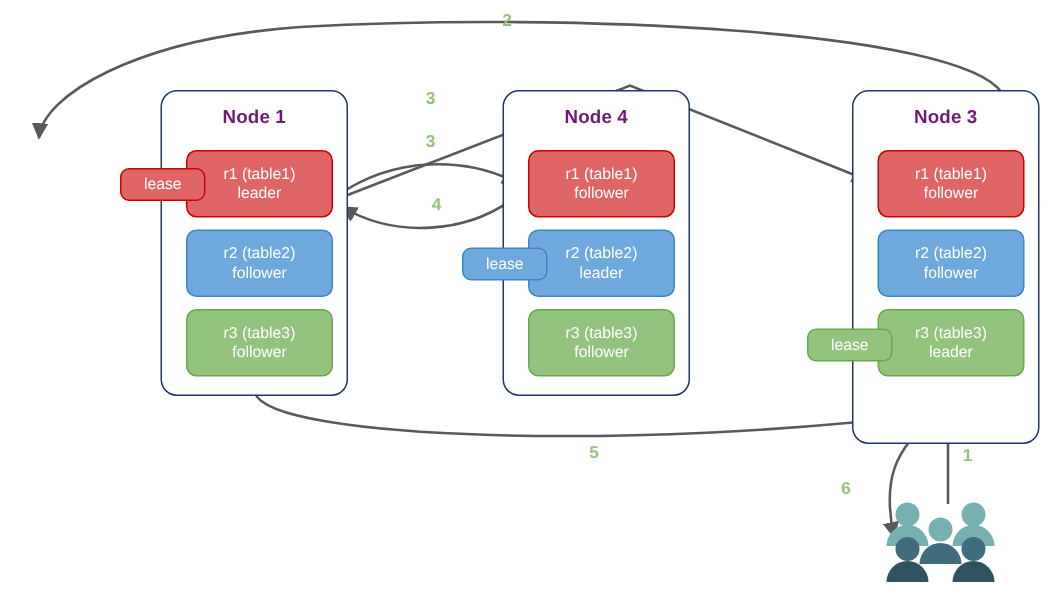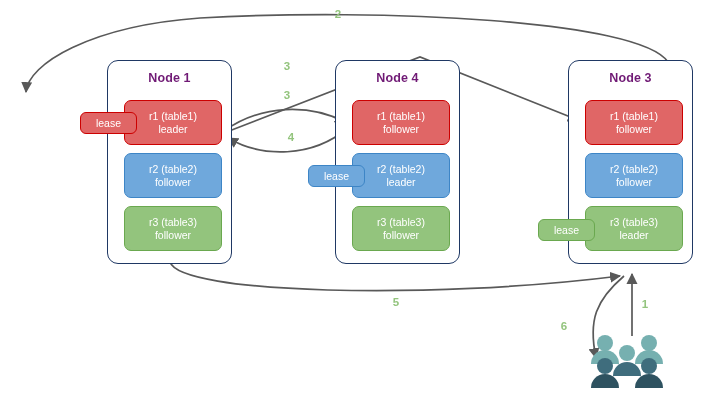--- a/index.html
+++ b/index.html
@@ -143,21 +143,21 @@
     <div class="replica rep-blue" style="left:16px; top:92px; width:98px; height:45px;">
       <span>r2 (table2)</span>
       <span>leader</span>
     </div>
     <div class="replica rep-green" style="left:16px; top:145px; width:98px; height:45px;">
       <span>r3 (table3)</span>
       <span>follower</span>
     </div>
   </div>
 
-  <div class="node-box" style="left:568px; top:60px; width:125px; height:204px;">
+  <div class="node-box" style="left:568px; top:60px; width:125px; height:236px;">
     <div class="node-title">Node 3</div>
     <div class="replica rep-red" style="left:16px; top:39px; width:98px; height:45px;">
       <span>r1 (table1)</span>
       <span>follower</span>
     </div>
     <div class="replica rep-blue" style="left:16px; top:92px; width:98px; height:45px;">
       <span>r2 (table2)</span>
       <span>follower</span>
     </div>
     <div class="replica rep-green" style="left:16px; top:145px; width:98px; height:45px;">

